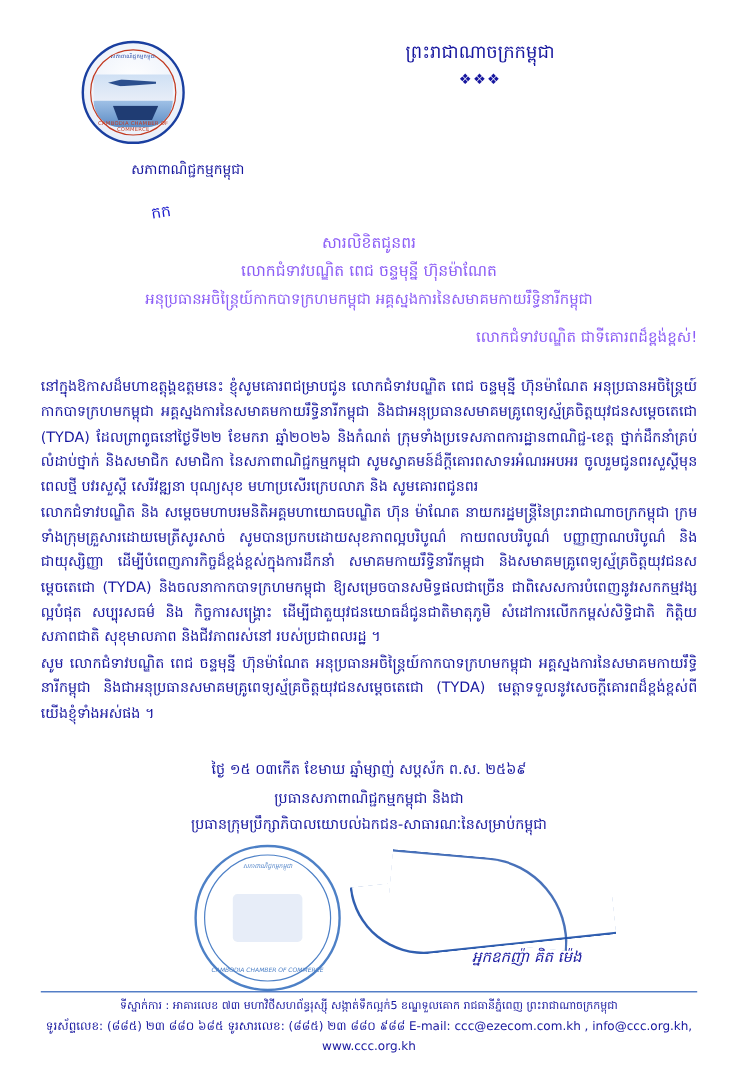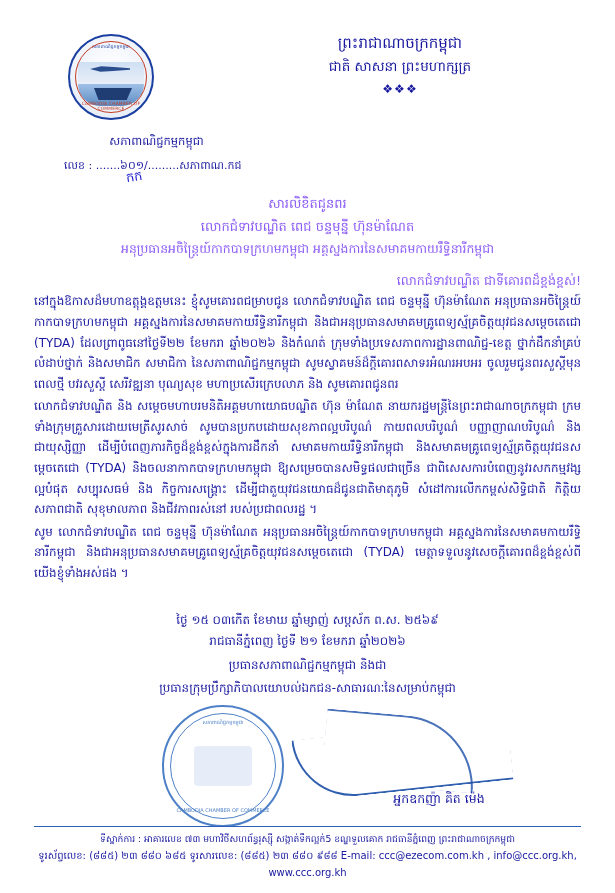--- a/index.html
+++ b/index.html
@@ -159,21 +159,21 @@
   .subject {
     margin-top: 13px;
     text-align: right;
     font-size: 12.6px;
     color: #8b5cf6;
     padding-left: 2px;
   }
 
   
   .body-text {
-    margin-top: 0;
+    margin-top: 21px;
     font-size: 11.9px;
     line-height: 1.73;
     color: #17179f;
     text-align: justify;
     text-justify: inter-word;
   }
   .body-text p {
     margin: 0 0 2px 0;
     text-indent: 0;
   }
@@ -192,20 +192,21 @@
     margin-top: 2px;
     text-align: center;
     font-size: 11.9px;
     color: #17179f;
     line-height: 1.85;
   }
 
   .stamp-area {
     position: relative;
     height: 128px;
+    font-style: italic;
   }
   .stamp {
     position: absolute;
     left: 128px;
     top: 6px;
     width: 118px;
     height: 118px;
     border-radius: 50%;
     border: 2px solid #2f6bbd;
     opacity: .85;
@@ -299,46 +300,43 @@
         <div class="logo-sky"></div>
         <div class="logo-sea"></div>
         <div class="logo-plane"></div>
         <div class="logo-boat"></div>
         <div class="logo-bottom-text">CAMBODIA CHAMBER OF COMMERCE</div>
       </div>
     </div>
 
     <div class="kingdom">
       <div class="k1">ព្រះរាជាណាចក្រកម្ពុជា</div>
-      <div class="k2">ជាតិ សាសនា ព្រះមហាក្សត្រ</div>
       <div class="orn">❖❖❖</div>
     </div>
 
     <div class="org-name">សភាពាណិជ្ជកម្មកម្ពុជា</div>
-    <div class="ref-line">លេខ : .......៦០១/.........សភាពាណ.កជ</div>
     <div class="ref-hand">កក</div>
   </div>
 
   <div class="title-block">
     <div class="t-main">សារលិខិតជូនពរ</div>
     <div class="t-main">លោកជំទាវបណ្ឌិត ពេជ ចន្ទមុន្នី ហ៊ុនម៉ាណែត</div>
     <div class="t-line">អនុប្រធានអចិន្ត្រៃយ៍កាកបាទក្រហមកម្ពុជា អគ្គស្នងការនៃសមាគមកាយរឹទ្ធិនារីកម្ពុជា</div>
   </div>
 
   <div class="subject">លោកជំទាវបណ្ឌិត ជាទីគោរពដ៏ខ្ពង់ខ្ពស់!</div>
 
   <div class="body-text">
     <p class="p-indent">នៅក្នុងឱកាសដ៏មហាឧត្តុង្គឧត្តមនេះ ខ្ញុំសូមគោរពជម្រាបជូន លោកជំទាវបណ្ឌិត ពេជ ចន្ទមុន្នី ហ៊ុនម៉ាណែត អនុប្រធានអចិន្ត្រៃយ៍កាកបាទក្រហមកម្ពុជា អគ្គស្នងការនៃសមាគមកាយរឹទ្ធិនារីកម្ពុជា និងជាអនុប្រធានសមាគមគ្រូពេទ្យស្ម័គ្រចិត្តយុវជនសម្តេចតេជោ (TYDA) ដែលព្រាពូធនៅថ្ងៃទី២២ ខែមករា ឆ្នាំ២០២៦ និងកំណត់ ក្រុមទាំងប្រទេសភាពការដ្ឋានពាណិជ្ជ-ខេត្ត ថ្នាក់ដឹកនាំគ្រប់លំដាប់ថ្នាក់ និងសមាជិក សមាជិកា នៃសភាពាណិជ្ជកម្មកម្ពុជា សូមស្វាគមន៍ដ៏ក្តីគោរពសាទរអំណរអបអរ ចូលរួមជូនពរសួស្តីមុនពេលថ្មី បវរសួស្តី សេរីវឌ្ឍនា បុណ្យសុខ មហាប្រសើរក្រេបលាភ និង សូមគោរពជូនពរ</p>
     <p>លោកជំទាវបណ្ឌិត និង សម្តេចមហាបរមនិតិអគ្គមហាយោធបណ្ឌិត ហ៊ុន ម៉ាណែត នាយករដ្ឋមន្ត្រីនៃព្រះរាជាណាចក្រកម្ពុជា ក្រមទាំងក្រុមគ្រួសារដោយមេត្រីសូរសាច់ សូមបានប្រកបដោយសុខភាពល្អបរិបូណ៌ កាយពលបរិបូណ៌ បញ្ញាញាណបរិបូណ៌ និងជាយុស្សិញ្ញា ដើម្បីបំពេញភារកិច្ចដ៏ខ្ពង់ខ្ពស់ក្នុងការដឹកនាំ សមាគមកាយរឹទ្ធិនារីកម្ពុជា និងសមាគមគ្រូពេទ្យស្ម័គ្រចិត្តយុវជនសម្តេចតេជោ (TYDA) និងចលនាកាកបាទក្រហមកម្ពុជា ឱ្យសម្រេចបានសមិទ្ធផលជាច្រើន ជាពិសេសការបំពេញនូវរសកកម្មវង្សល្អបំផុត សប្បុរសធម៌ និង កិច្ចការសង្គ្រោះ ដើម្បីជាតួយុវជនយោធដ៏ជូនជាតិមាតុភូមិ សំដៅការលើកកម្ពស់សិទ្ធិជាតិ កិត្តិយសភាពជាតិ សុខុមាលភាព និងជីវភាពរស់នៅ របស់ប្រជាពលរដ្ឋ ។</p>
     <p class="p-indent">សូម លោកជំទាវបណ្ឌិត ពេជ ចន្ទមុន្នី ហ៊ុនម៉ាណែត អនុប្រធានអចិន្ត្រៃយ៍កាកបាទក្រហមកម្ពុជា អគ្គស្នងការនៃសមាគមកាយរឹទ្ធិនារីកម្ពុជា និងជាអនុប្រធានសមាគមគ្រូពេទ្យស្ម័គ្រចិត្តយុវជនសម្តេចតេជោ (TYDA) មេត្តាទទួលនូវសេចក្តីគោរពដ៏ខ្ពង់ខ្ពស់ពីយើងខ្ញុំទាំងអស់ផង ។</p>
   </div>
 
   <div class="datewrap">
     <span class="dl">ថ្ងៃ ១៥     ០៣កើត  ខែមាឃ ឆ្នាំម្សាញ់ សប្តស័ក ព.ស. ២៥៦៩</span>
-    <span class="dl">រាជធានីភ្នំពេញ ថ្ងៃទី ២១ ខែមករា ឆ្នាំ២០២៦</span>
   </div>
 
   <div class="sign-title">
     <div>ប្រធានសភាពាណិជ្ជកម្មកម្ពុជា និងជា</div>
     <div>ប្រធានក្រុមប្រឹក្សាភិបាលយោបល់ឯកជន-សាធារណៈនៃសម្រាប់កម្ពុជា</div>
   </div>
 
   <div class="stamp-area">
     <div class="stamp">
       <div class="stamp-top">សភាពាណិជ្ជកម្មកម្ពុជា</div>

